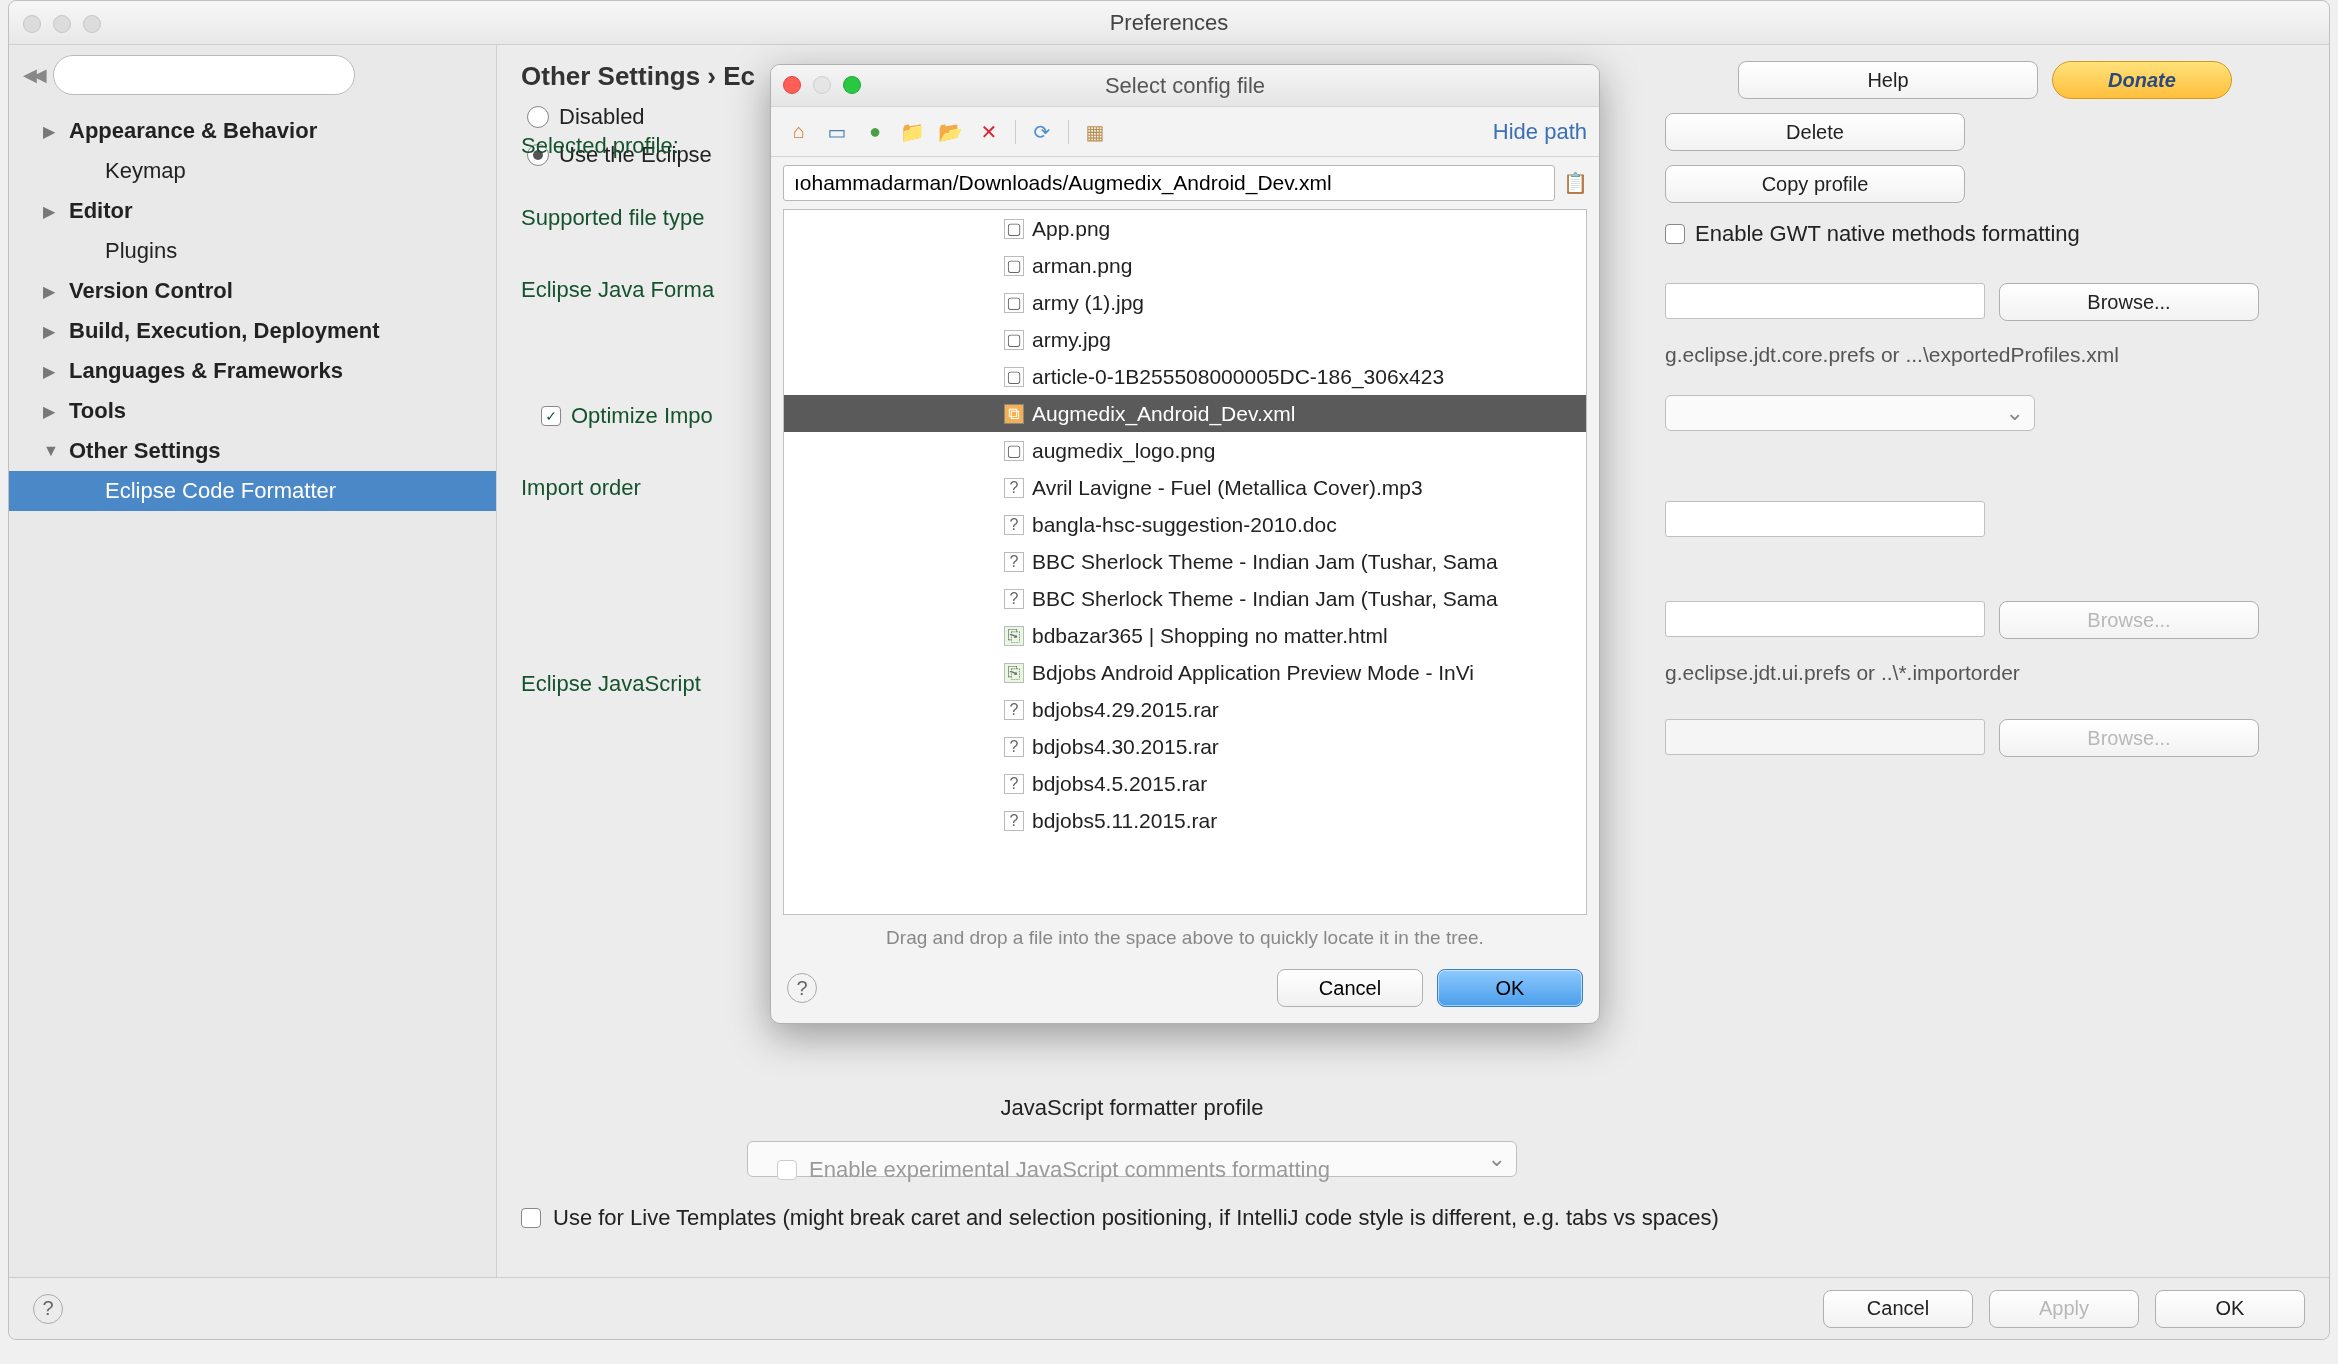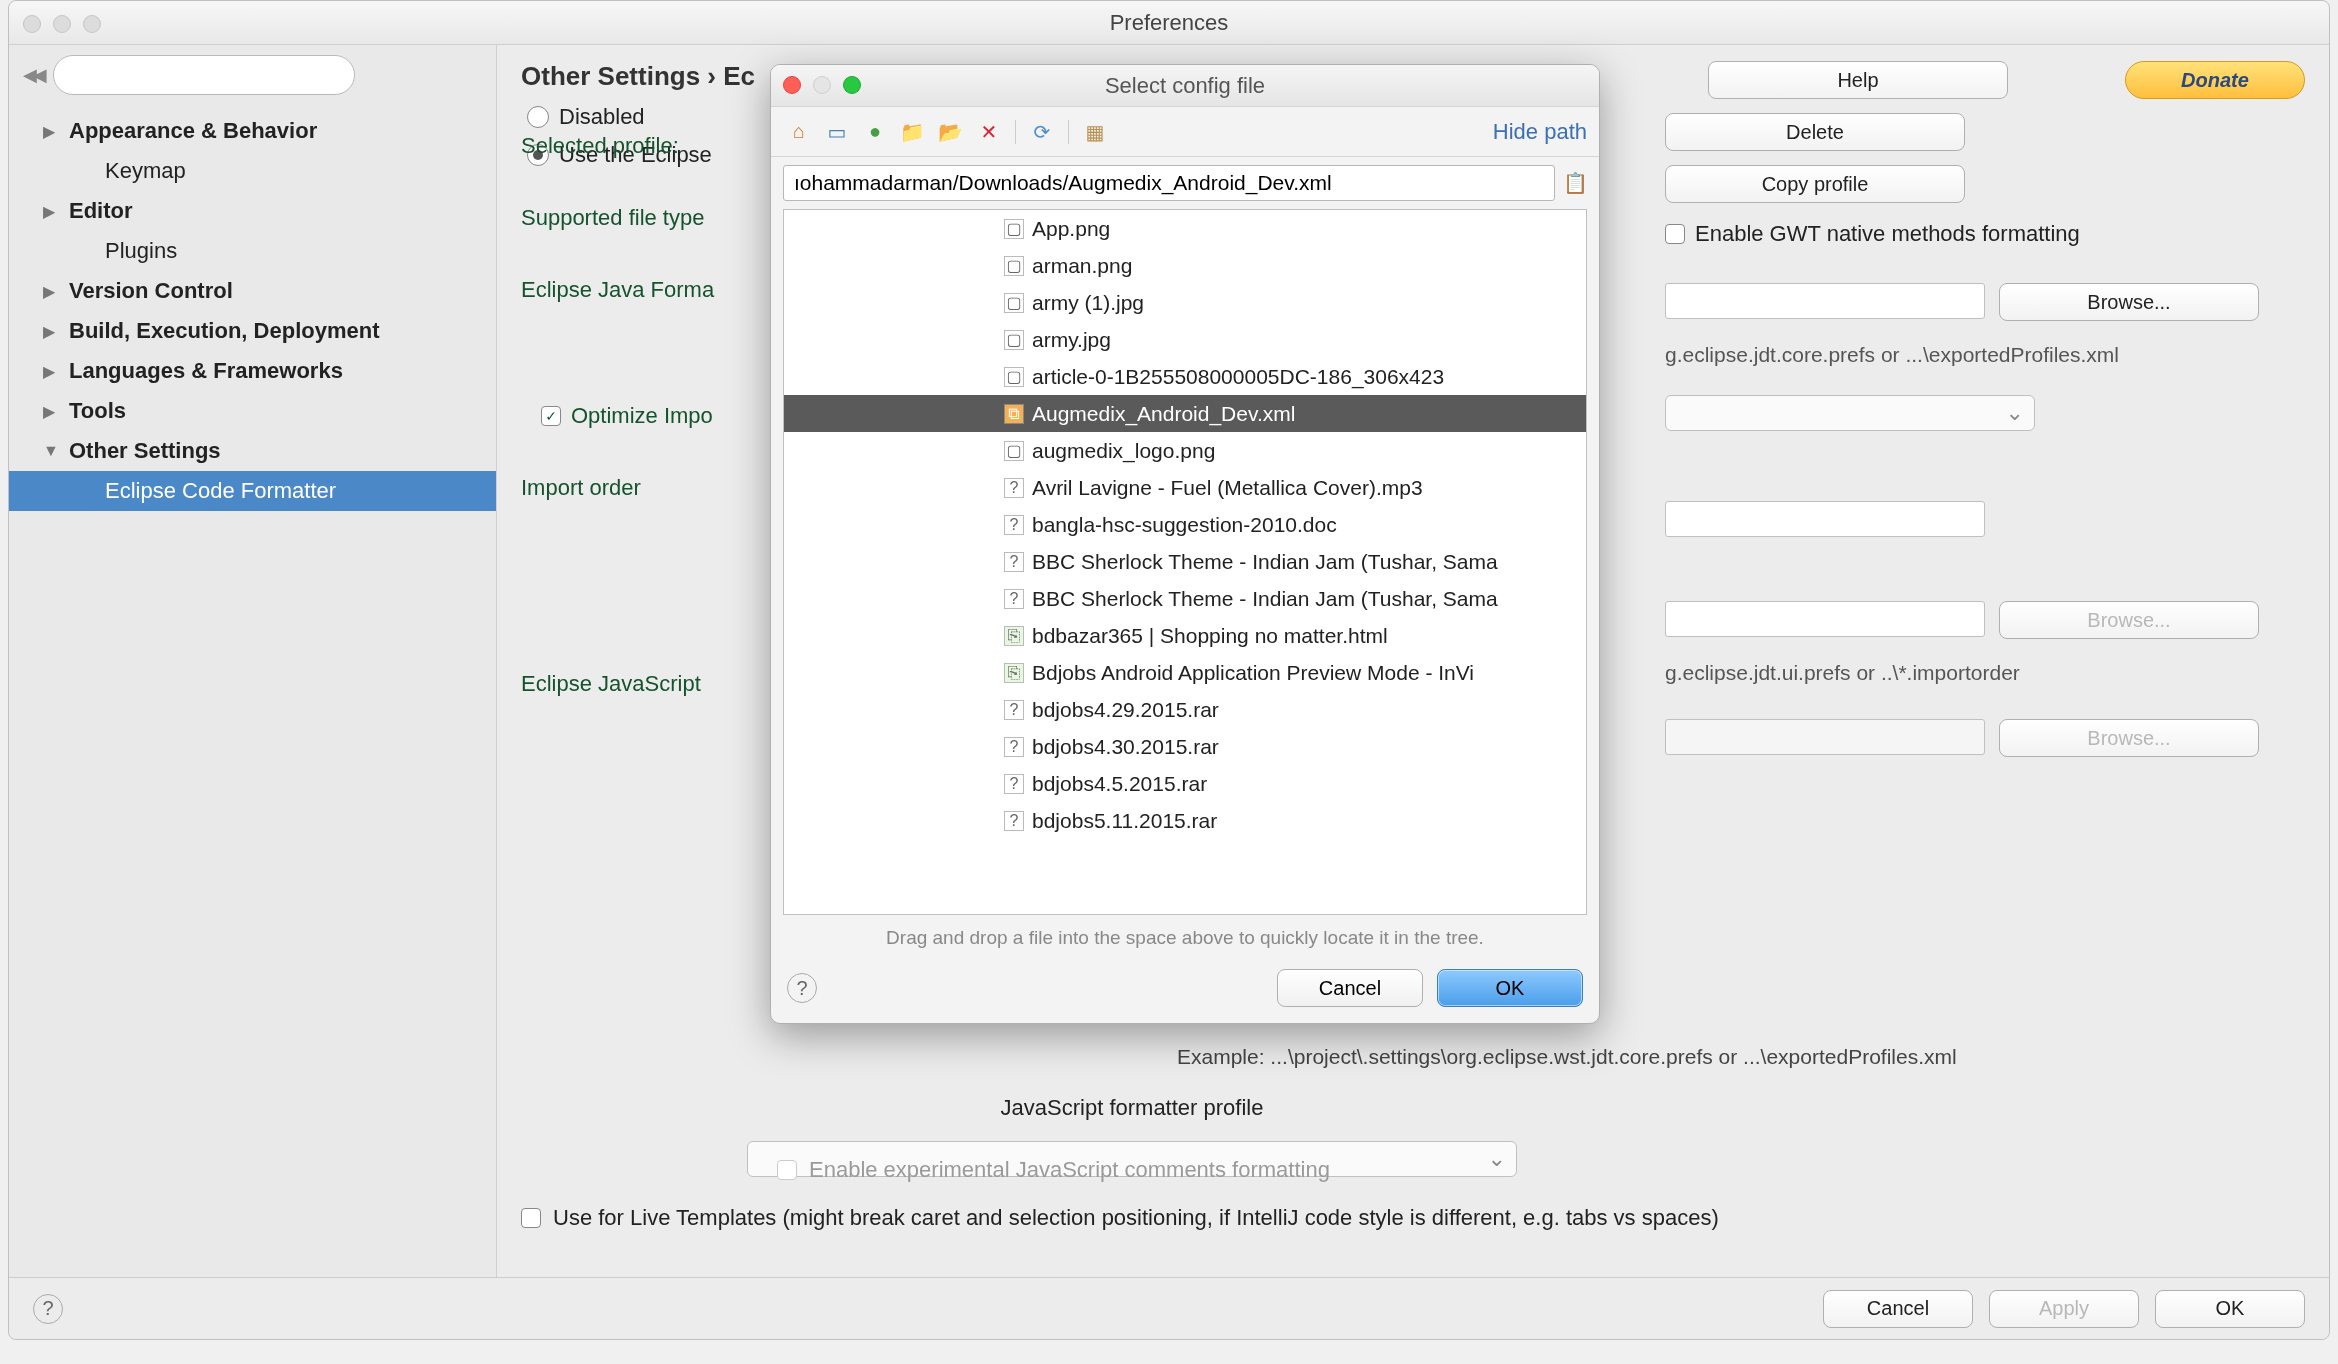--- a/index.html
+++ b/index.html
@@ -42,21 +42,21 @@
 .radio-row { display:flex; align-items:center; gap:10px; margin:12px 0 12px 6px; }
 .radio { width:22px; height:22px; border-radius:50%; border:1px solid #888; background:#fff; display:flex; align-items:center; justify-content:center; }
 .radio.checked::after { content:""; width:10px; height:10px; border-radius:50%; background:#555; }
 .checkbox { width:20px; height:20px; border:1px solid #888; border-radius:4px; background:#fff; display:inline-flex; align-items:center; justify-content:center; font-size:14px; }
 .checkbox.checked::after { content:"✓"; }
 
 .right-col { position:absolute; right:24px; top:16px; width:640px; display:flex; flex-direction:column; gap:14px; }
 .btn { height:38px; border:1px solid #b0b0b0; border-radius:8px; background:linear-gradient(#fff,#f2f2f2); font-size:20px; color:#222; display:flex; align-items:center; justify-content:center; cursor:default; }
 .btn.disabled { color:#b8b8b8; }
 .btn-half { width:300px; }
-.btn-row { display:flex; gap:14px; justify-content:space-between;margin-left:43px; }
+.btn-row { display:flex; gap:14px; justify-content:center; }
 .donate { height:38px; width:180px; border-radius:19px; background:linear-gradient(#ffe27a,#ffbf3d); border:1px solid #d49a1a; font-size:20px; font-style:italic; font-weight:bold; color:#2a4a7f; display:flex; align-items:center; justify-content:center; }
 
 .text-input { height:36px; border:1px solid #c0c0c0; background:#fff; border-radius:3px; }
 .text-input.disabled { background:#f5f5f5; }
 .select { height:36px; border:1px solid #c0c0c0; background:#fafafa; border-radius:6px; display:flex; align-items:center; justify-content:flex-end; padding:0 10px; color:#888; }
 
 .path-hint { color:#555; font-size:21px; margin:8px 0 14px 0; }
 
 .footer { height:62px; border-top:1px solid #ccc; display:flex; align-items:center; padding:0 24px; gap:16px; justify-content:flex-end; background:#ececec; border-radius:0 0 8px 8px; }
 .footer .help-icon { margin-right:auto; width:30px; height:30px; border:1px solid #aaa; border-radius:50%; display:flex; align-items:center; justify-content:center; color:#666; font-size:20px; }
@@ -222,21 +222,20 @@
           <div class="btn disabled browse-btn">Browse...</div>
         </div>
         <div class="path-hint">g.eclipse.jdt.ui.prefs or ..\*.importorder</div>
 
         <div style="display:flex;gap:14px;margin-top:6px">
           <div class="text-input disabled" style="width:320px"></div>
           <div class="btn disabled browse-btn">Browse...</div>
         </div>
       </div>
 
-      <div style="position:absolute; left:680px; top:1000px; font-size:21px; color:#444">Example: ...\project\.settings\org.eclipse.wst.jdt.core.prefs or ...\exportedProfiles.xml</div>
       <div style="position:absolute; left:250px; top:1050px; display:flex; align-items:center; gap:20px;flex-direction:column;">
         <span>JavaScript formatter profile</span>
         <div class="select" style="width:770px">⌄</div>
       </div>
       <div style="position:absolute; left:280px; top:1112px; display:flex; align-items:center; gap:12px; color:#9a9a9a">
         <span class="checkbox" style="border-color:#ccc"></span>
         <span>Enable experimental JavaScript comments formatting</span>
       </div>
       <div style="position:absolute; left:24px; top:1160px; display:flex; align-items:center; gap:12px;">
         <span class="checkbox"></span>

